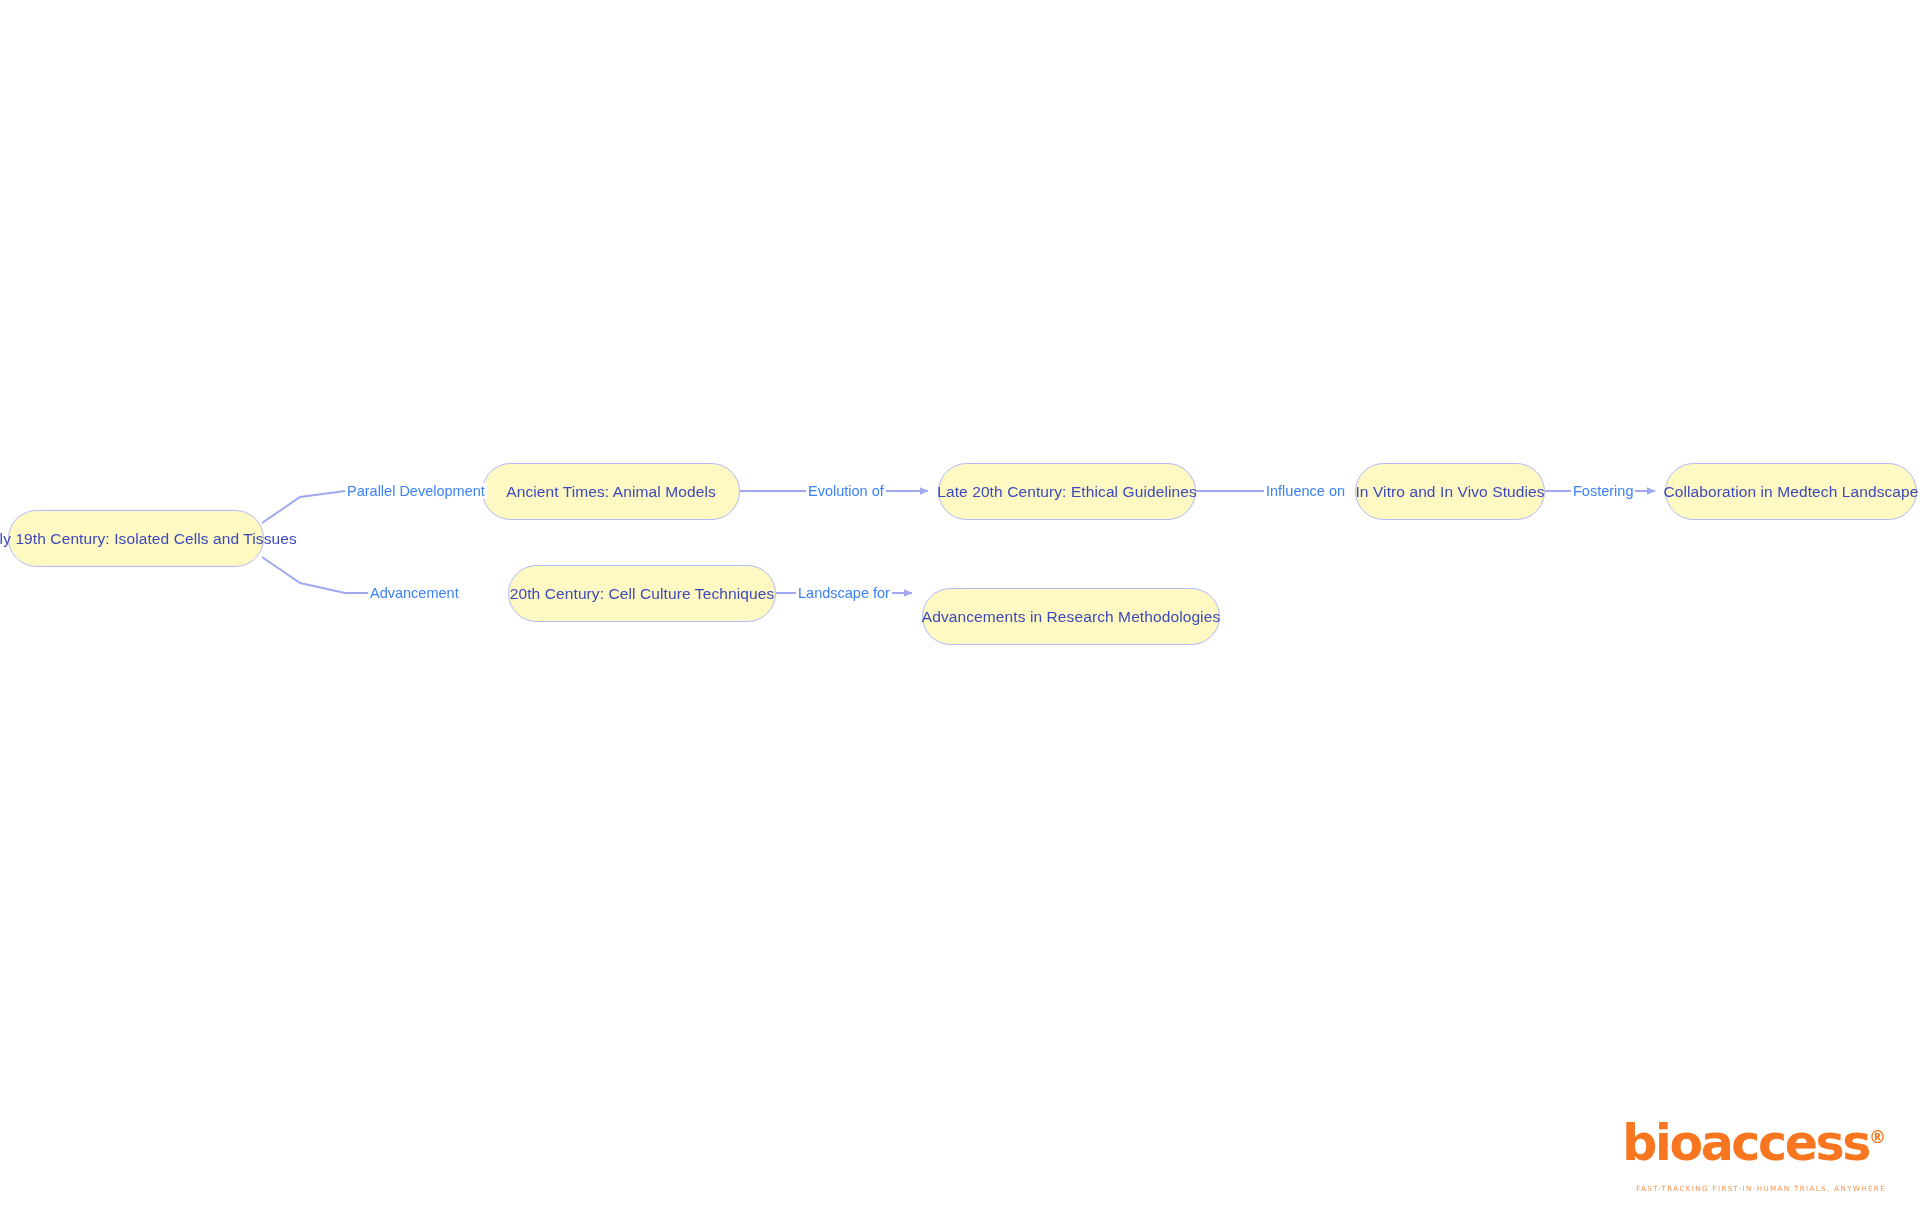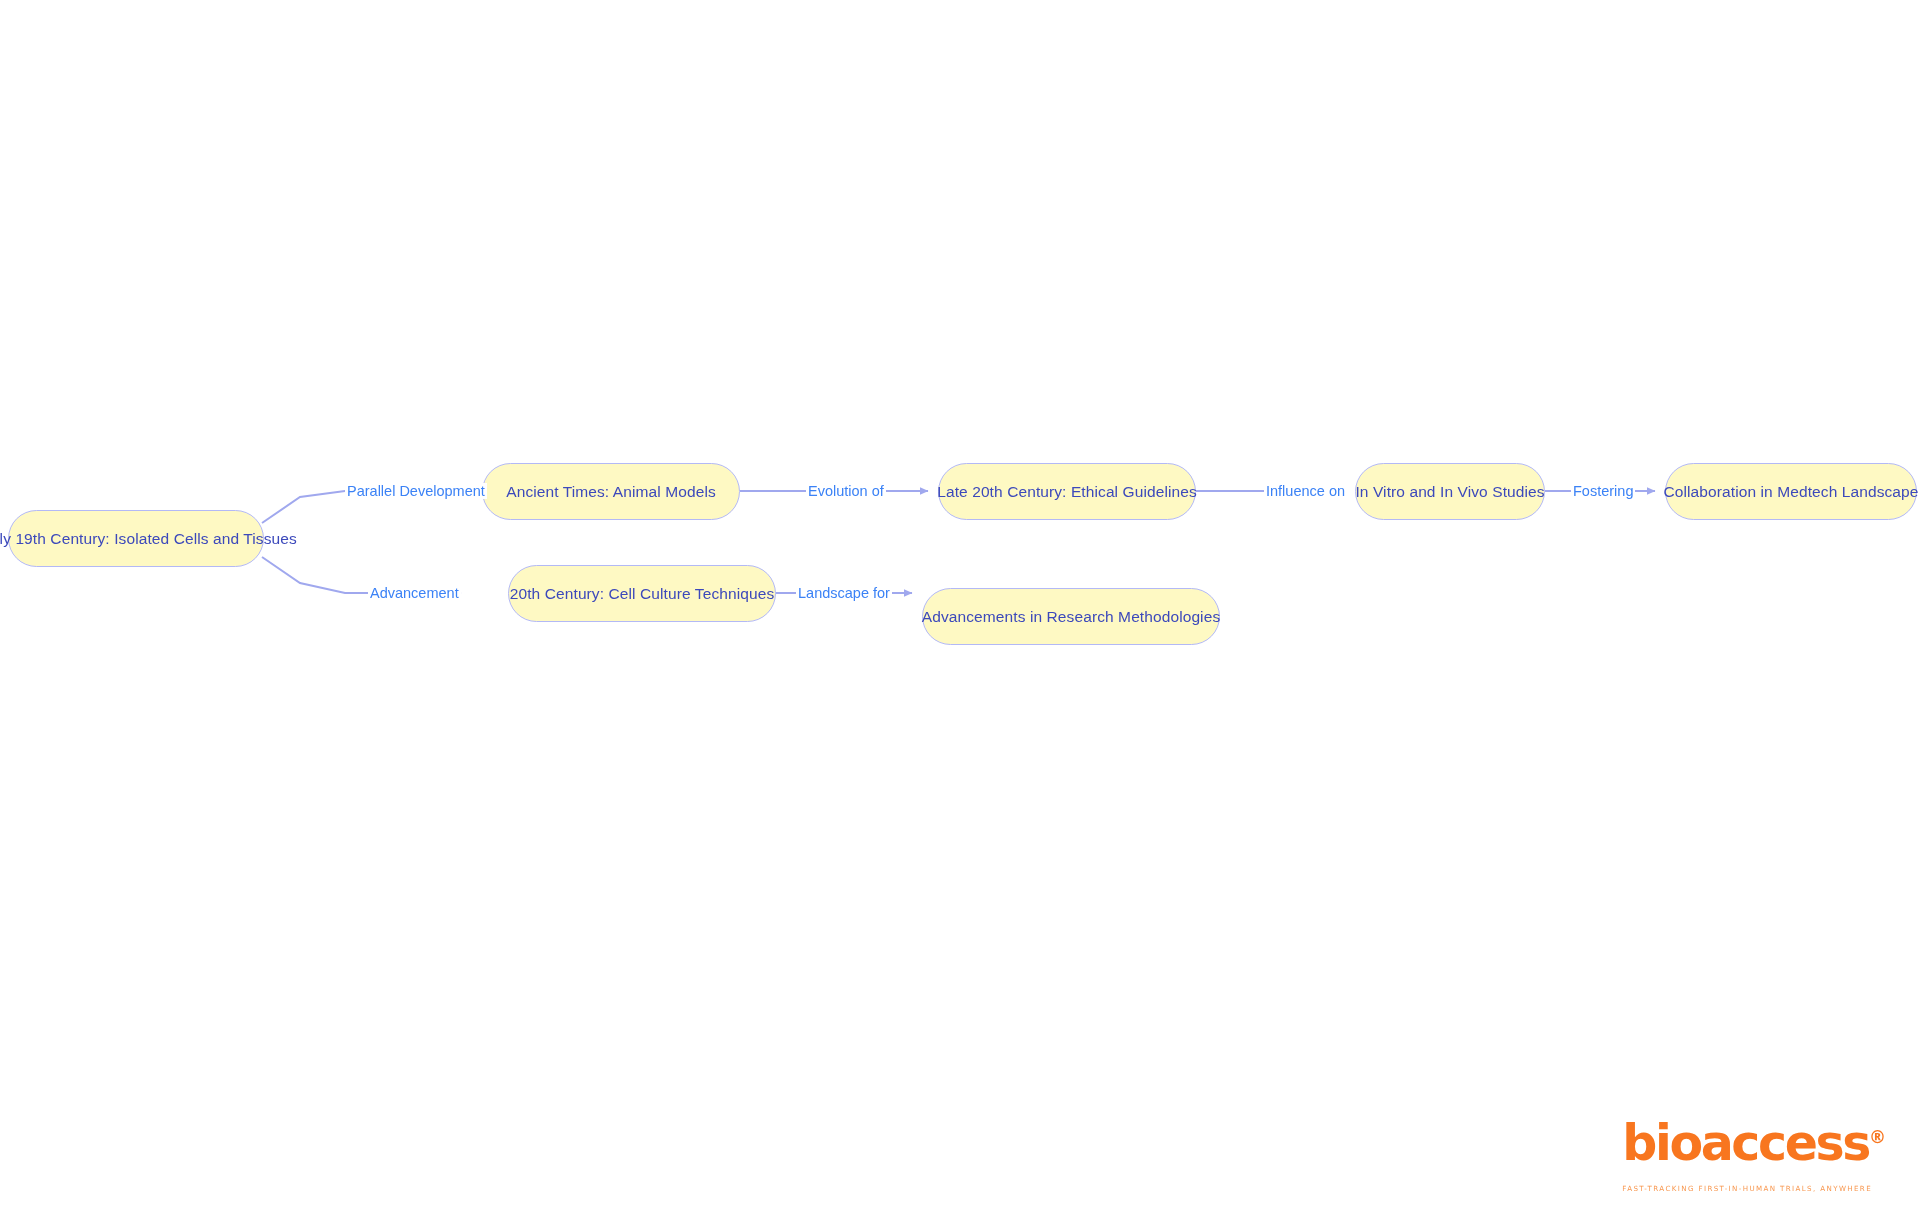--- a/index.html
+++ b/index.html
@@ -66,21 +66,21 @@
     padding: 0 2px;
     line-height: 16px;
   }
 
   
   #brand-logo {
     position: absolute;
     right: 34px;
     bottom: 22px;
     z-index: 5;
-    text-align: left;
+    text-align: right;
     user-select: none;
   }
   #brand-wordmark {
     font-family: "DejaVu Sans", sans-serif;
     font-weight: bold;
     font-size: 49px;
     line-height: 50px;
     color: #f8761f;
     letter-spacing: -2.4px;
     position: relative;

